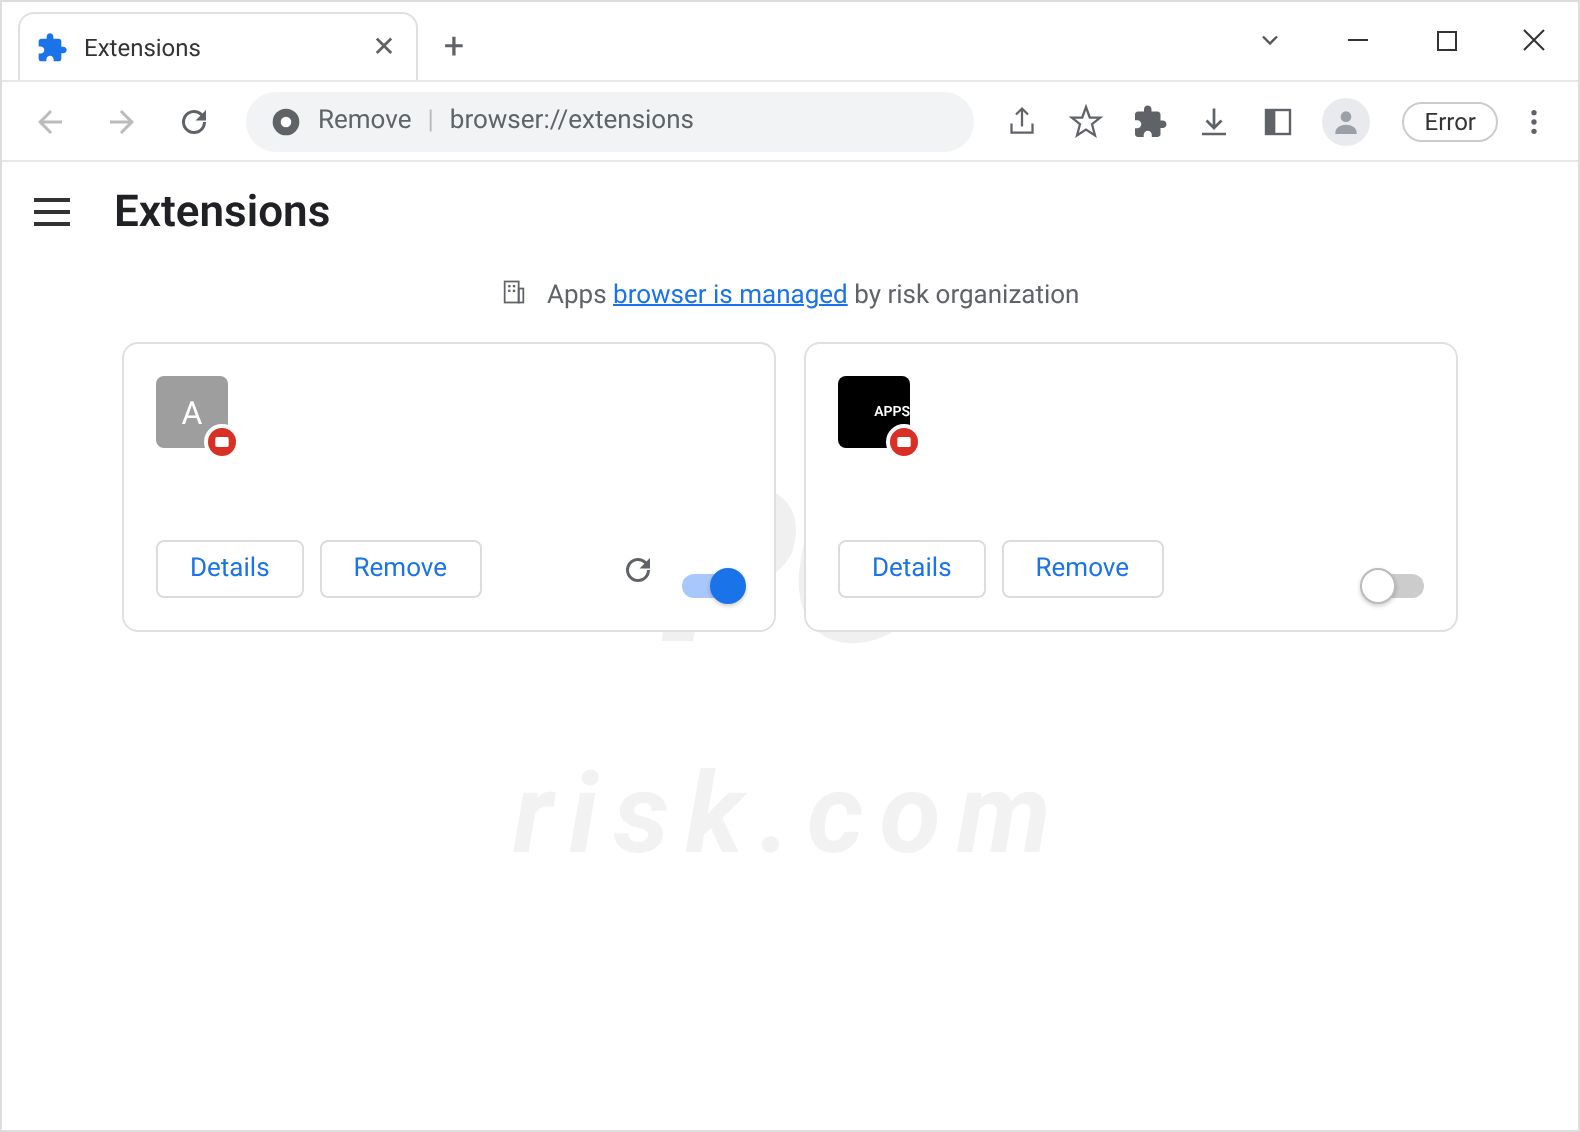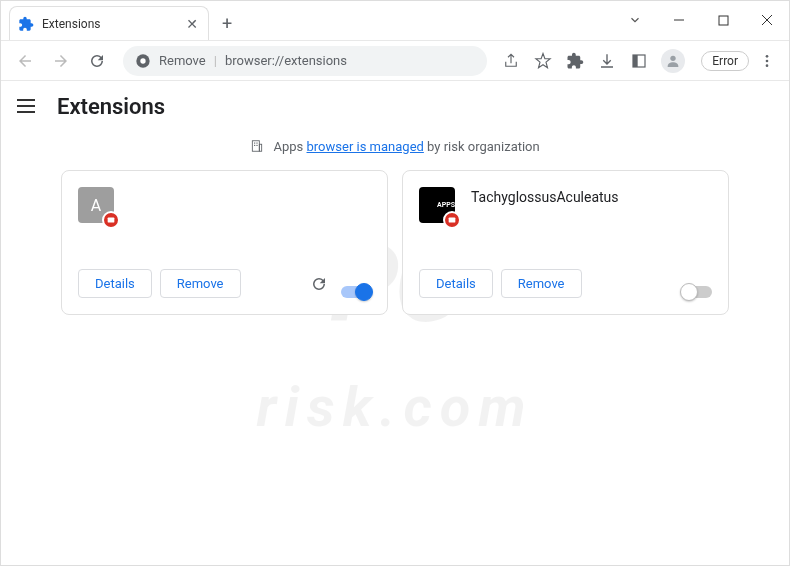--- a/index.html
+++ b/index.html
@@ -219,21 +219,20 @@
     <div class="card">
       <div class="card-top">
         <div class="ext-avatar blue">
           <div class="apps-txt">APPS</div>
           <div class="badge">
               <svg viewBox="0 0 24 24">
                 <rect x="4" y="6" width="16" height="12" rx="2" fill="#fff"></rect>
               </svg>
             </div>
         </div>
-        <div class="ext-name">TachyglossusAculeatus</div>
       </div>
       <div class="card-bottom">
         <button class="pill-btn">Details</button>
         <button class="pill-btn">Remove</button>
         <div class="spacer"></div>
         <div class="toggle-sm"></div>
       </div>
     </div>
   </div>
 </div>

